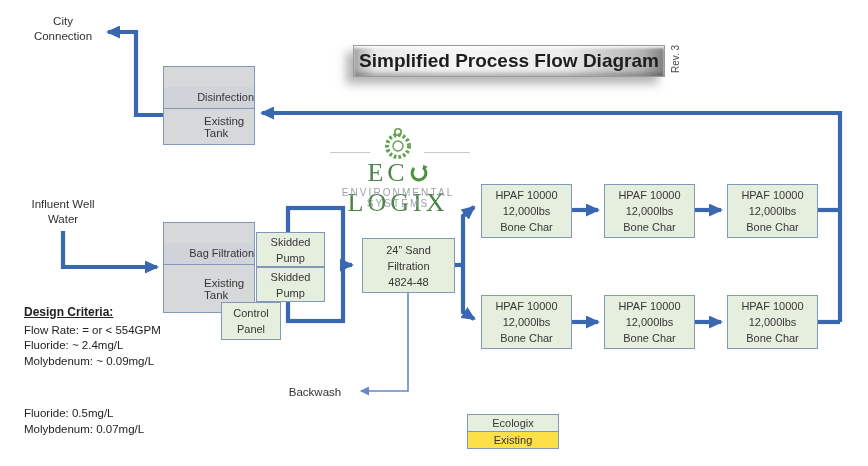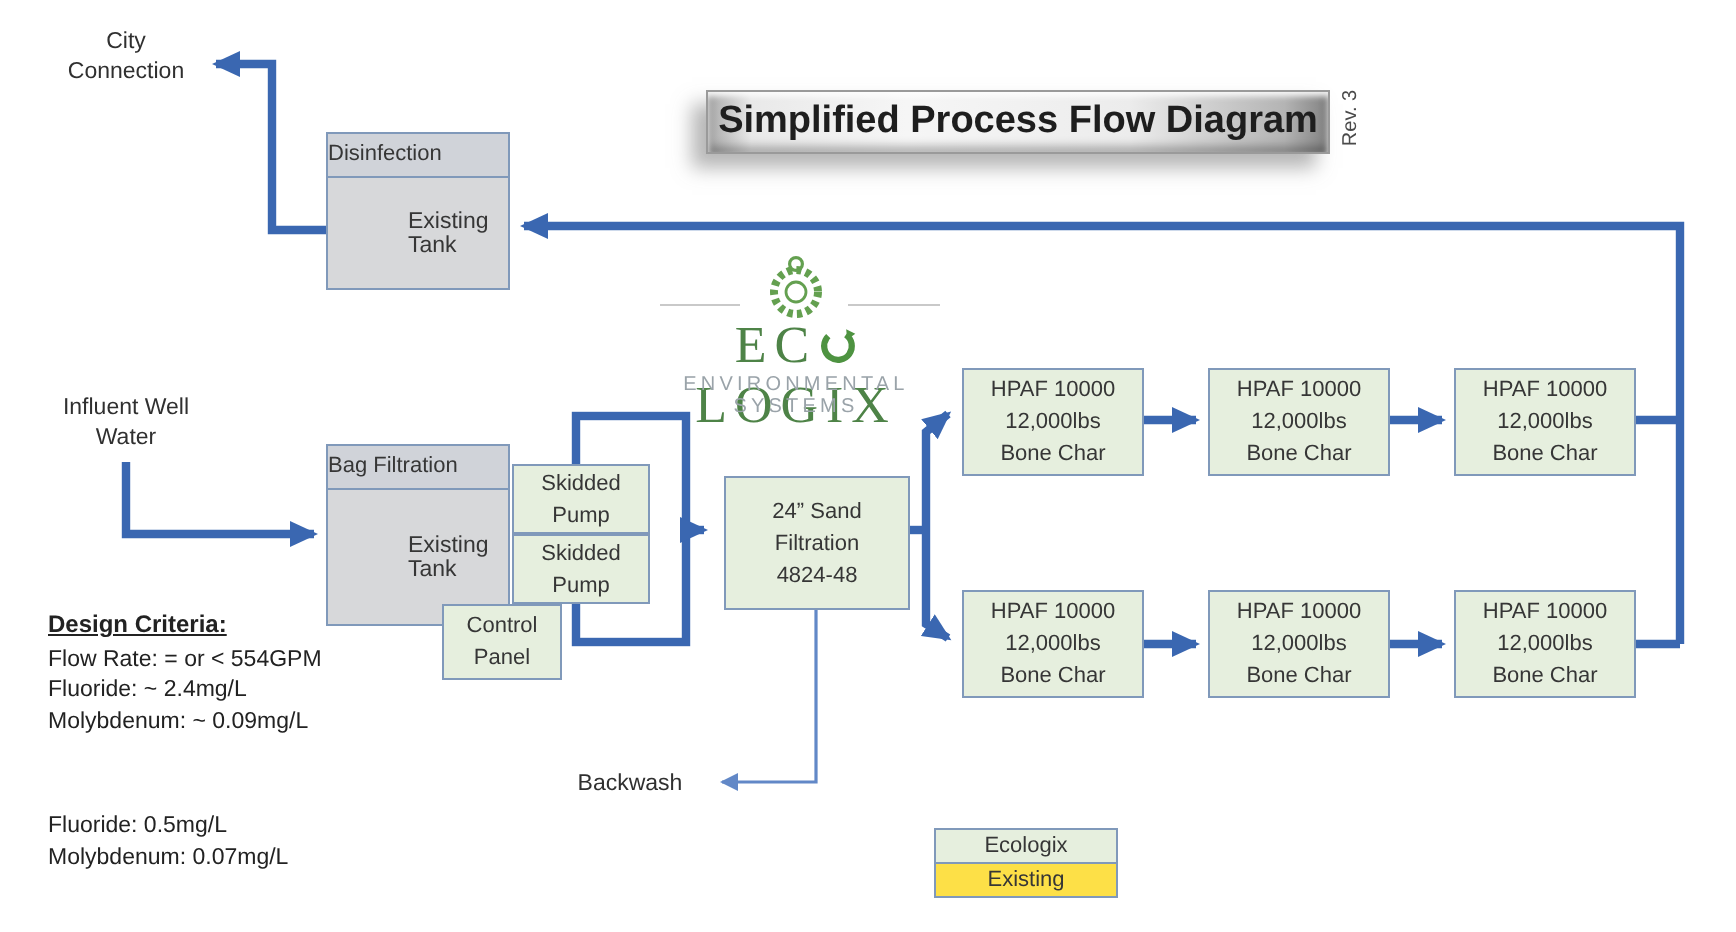--- a/index.html
+++ b/index.html
@@ -8,22 +8,22 @@
   .wire{stroke:var(--flow-blue,#3a67b1);stroke-width:4.2;fill:none;stroke-linejoin:miter;}
   .wire.thin{stroke:var(--backwash-blue,#6288c7);stroke-width:1.6;}
   #ah path{fill:var(--flow-blue,#3a67b1);}
   #ahs path{fill:var(--backwash-blue,#6288c7);}
 
   .lbl{position:absolute;font-size:11.5px;line-height:15px;text-align:center;color:#303030;}
   .pre{white-space:pre-line;}
 
   .unit{position:absolute;border:1.6px solid var(--box-border,#8099ba);box-sizing:border-box;
         display:flex;flex-direction:column;font-size:11px;color:#363636;}
-  .unit .unit-header{height:21px;line-height:20px;text-align:left;
-        border-bottom:1.4px solid var(--box-border,#8099ba);background:var(--gray-header-fill,#d0d3d9);}
+  .unit .unit-header{height:21px;line-height:20px;text-align:right;
+        border-bottom:1.4px solid var(--box-border,#8099ba);background:var(--gray-header-fill,#d0d3d9);margin-top:20px;}
   .unit .unit-body{flex:1;display:flex;align-items:center;justify-content:center;font-size:11.5px;padding-left:40px;}
   .gray{background:var(--gray-fill,#d7d8da);}
   .simple{position:absolute;border:1.6px solid var(--box-border,#8099ba);box-sizing:border-box;
         background:var(--green-fill,#e6efde);display:flex;align-items:center;justify-content:center;
         text-align:center;font-size:11px;line-height:16px;color:#363636;}
 
   .banner{position:absolute;left:353px;top:45px;width:310px;height:30px;text-align:center;line-height:30px;
         font-size:19px;font-weight:600;color:#1e1e1e;
         background:linear-gradient(90deg,#a8a8a8 0%,#e9e9e9 7%,#f6f6f6 32%,#ececec 68%,#b4b4b4 93%,#828282 100%);
         box-shadow:-7px 7px 9px rgba(110,110,110,.5), inset 0 2px 3px rgba(255,255,255,.95), inset 0 -3px 5px rgba(0,0,0,.28);
@@ -114,21 +114,21 @@
     <div class="unit-body">Existing Tank</div>
   </div>
 
   <div class="simple pre" style="left:256px;top:232px;width:69px;height:35px;">Skidded
 Pump</div>
   <div class="simple pre" style="left:256px;top:267px;width:69px;height:35px;">Skidded
 Pump</div>
   <div class="simple pre" style="left:221px;top:302px;width:60px;height:38px;">Control
 Panel</div>
 
-  <div class="simple pre" style="left:362px;top:238px;width:93px;height:67px;">24” Sand
+  <div class="simple pre" style="left:362px;top:238px;width:93px;height:55px;">24” Sand
 Filtration
 4824-48</div>
 
   <div class="simple pre" style="left:481px;top:184px;width:91px;height:54px;">HPAF 10000
 12,000lbs
 Bone Char</div>
   <div class="simple pre" style="left:604px;top:184px;width:91px;height:54px;">HPAF 10000
 12,000lbs
 Bone Char</div>
   <div class="simple pre" style="left:727px;top:184px;width:91px;height:54px;">HPAF 10000

